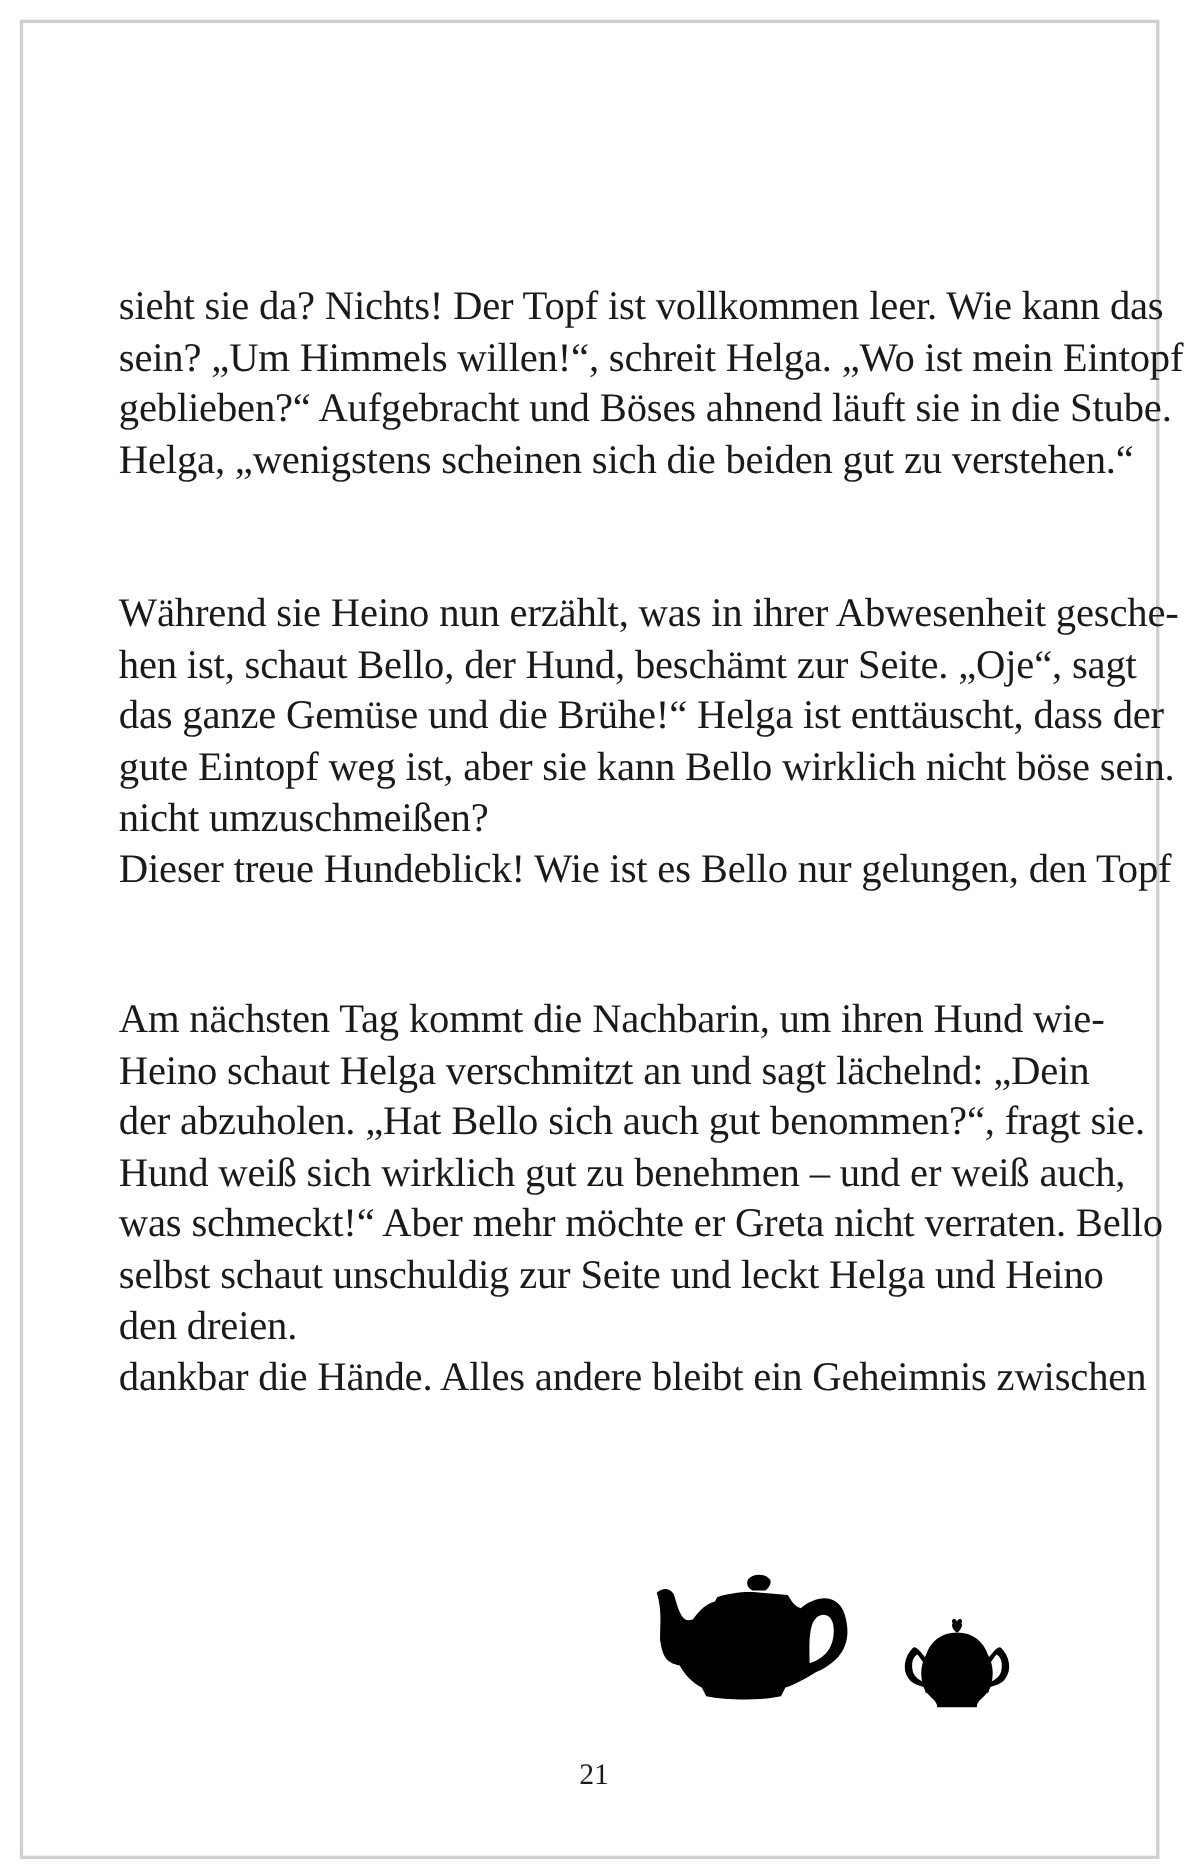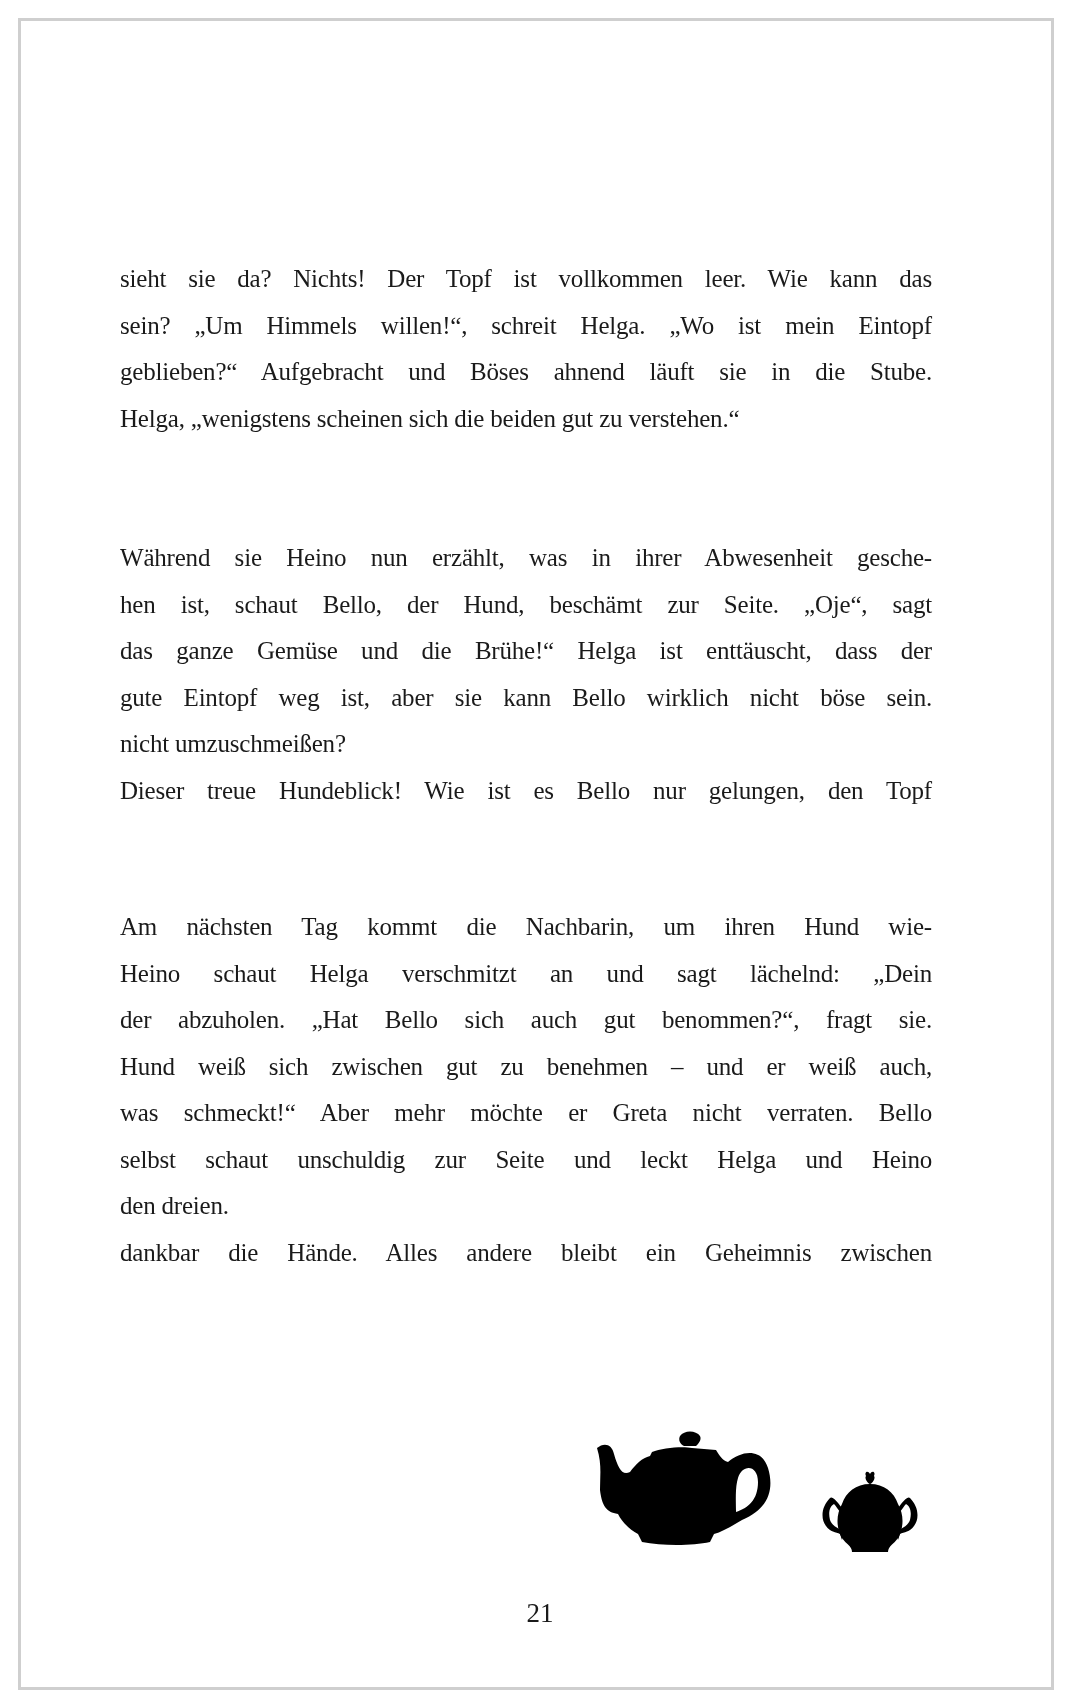--- a/index.html
+++ b/index.html
@@ -2,23 +2,23 @@
 <html><head>
 <meta charset="utf-8">
 <style>
   html, body { margin:0; padding:0; background:#ffffff; }
   body { width:1080px; height:1702px; position:relative; overflow:hidden; }
   .page {
     position:absolute; left:18px; top:18px; width:1036px; height:1672px;
     border:3px solid #cfcfcf; box-sizing:border-box; background:#fff;
   }
   .text-block {
-    position:absolute; left:120px; width:812px;
+    position:absolute; left:108px; width:812px;
     font-family:"Liberation Serif", "DejaVu Serif", serif;
-    font-size:25px; line-height:46.5px; color:#1a1a1a;
+    font-size:37px; line-height:46.5px; color:#1a1a1a;
     text-align:justify; letter-spacing:-0.2px;
   }
   .para1 { top:256px; }
   .para2 { top:535px; }
   .para3 { top:904px; }
   .line { display:block; text-align:justify; text-align-last:justify; white-space:nowrap; }
   .line.last { text-align-last:left; }
   .ornament { position:absolute; top:1428px; left:592px; width:350px; height:130px; }
   .page-number {
     position:absolute; left:0; width:1080px; top:1598px; text-align:center;
@@ -43,21 +43,21 @@
   <span class="line">das ganze Gemüse und die Brühe!“ Helga ist enttäuscht, dass der</span>
   <span class="line">gute Eintopf weg ist, aber sie kann Bello wirklich nicht böse sein.</span>
   <span class="line last">nicht umzuschmeißen?</span>
   <span class="line">Dieser treue Hundeblick! Wie ist es Bello nur gelungen, den Topf</span>
 </div>
 
 <div class="text-block para3">
   <span class="line">Am nächsten Tag kommt die Nachbarin, um ihren Hund wie-</span>
   <span class="line">Heino schaut Helga verschmitzt an und sagt lächelnd: „Dein</span>
   <span class="line">der abzuholen. „Hat Bello sich auch gut benommen?“, fragt sie.</span>
-  <span class="line">Hund weiß sich zwischen gut zu benehmen – und er weiß auch,</span>
+  <span class="line">Hund weiß sich wirklich gut zu benehmen – und er weiß auch,</span>
   <span class="line">was schmeckt!“ Aber mehr möchte er Greta nicht verraten. Bello</span>
   <span class="line">selbst schaut unschuldig zur Seite und leckt Helga und Heino</span>
   <span class="line last">den dreien.</span>
   <span class="line">dankbar die Hände. Alles andere bleibt ein Geheimnis zwischen</span>
 </div>
 
 <svg class="ornament" viewBox="0 0 350 130">
   <g fill="#000">
 
     <path d="M5,20 C12,14 20,16 22,26 C26,40 30,48 38,44 C44,36 50,30 58,28 L60,24 C70,20 90,18 100,20 L124,22 C128,28 130,32 136,34 C150,22 170,20 176,40 C182,60 178,80 150,92 C140,98 130,104 122,106 L118,114 C100,118 70,118 50,114 L46,106 C38,102 30,94 26,86 C14,84 10,78 8,62 C8,48 10,36 5,20 Z"></path>

